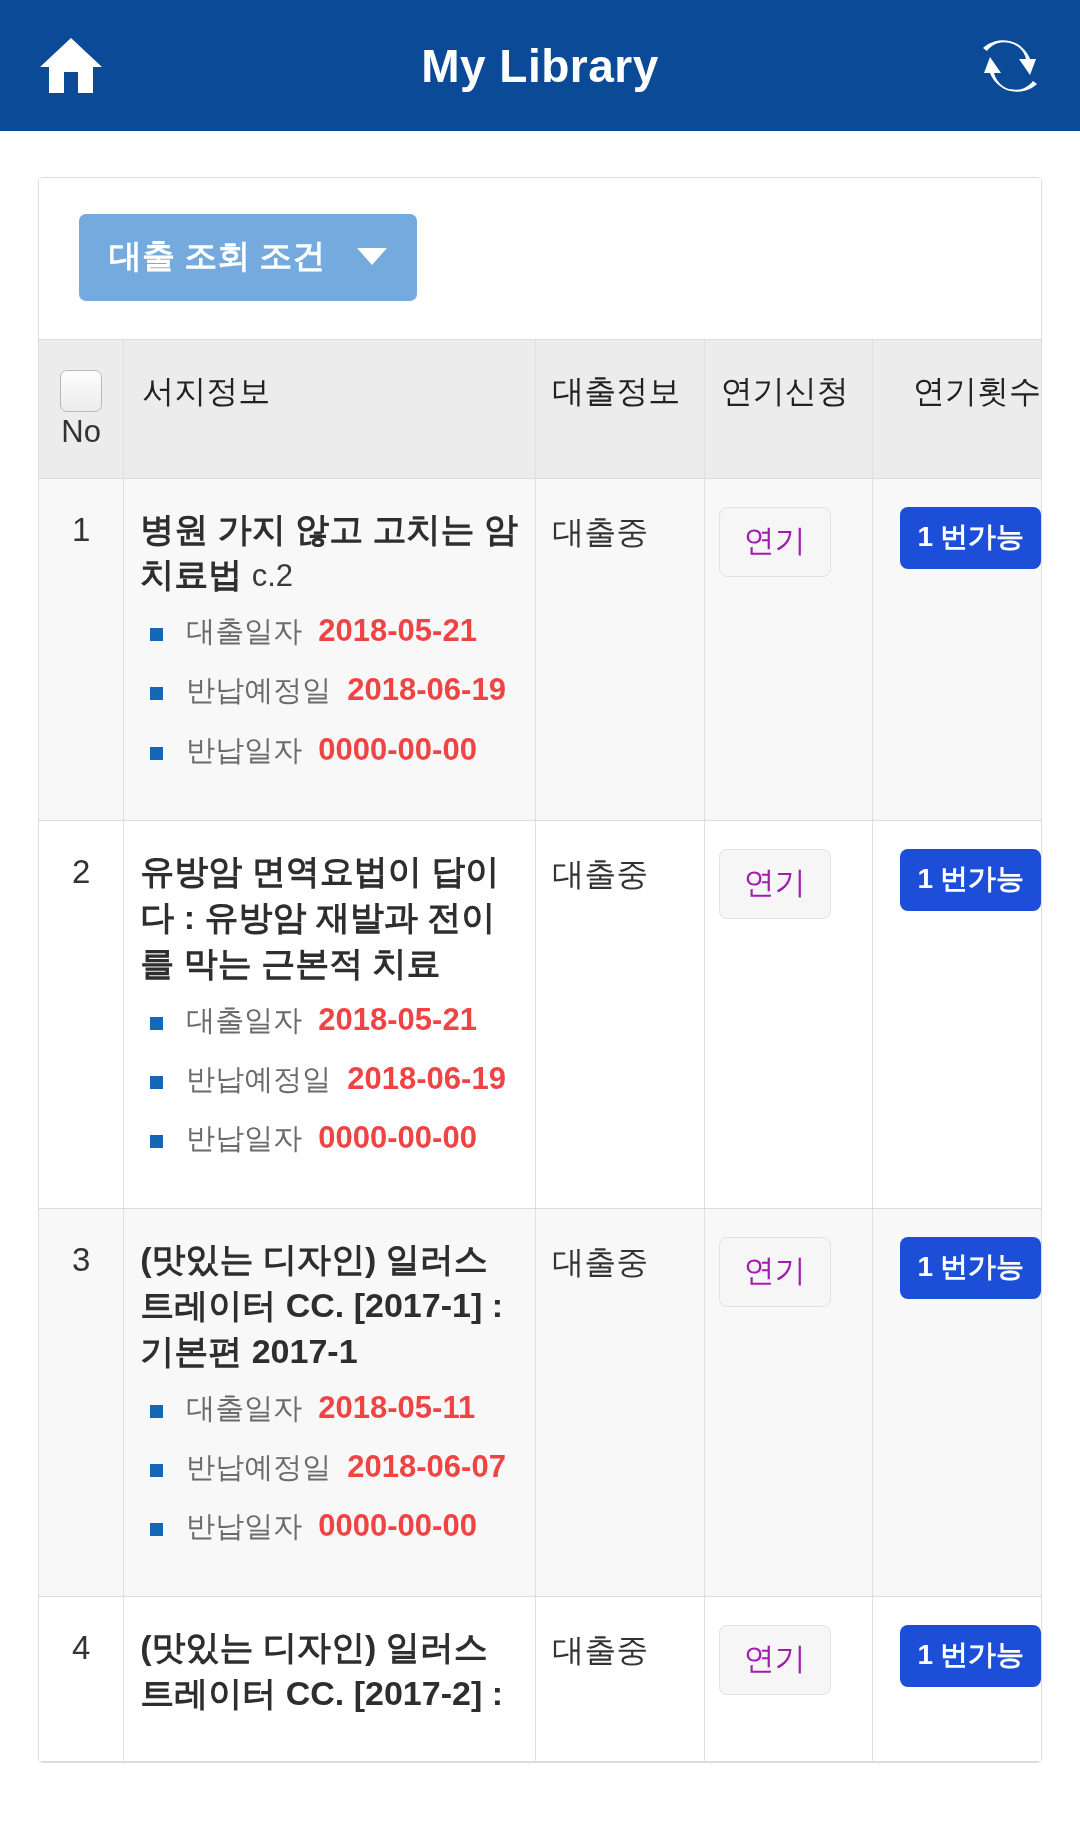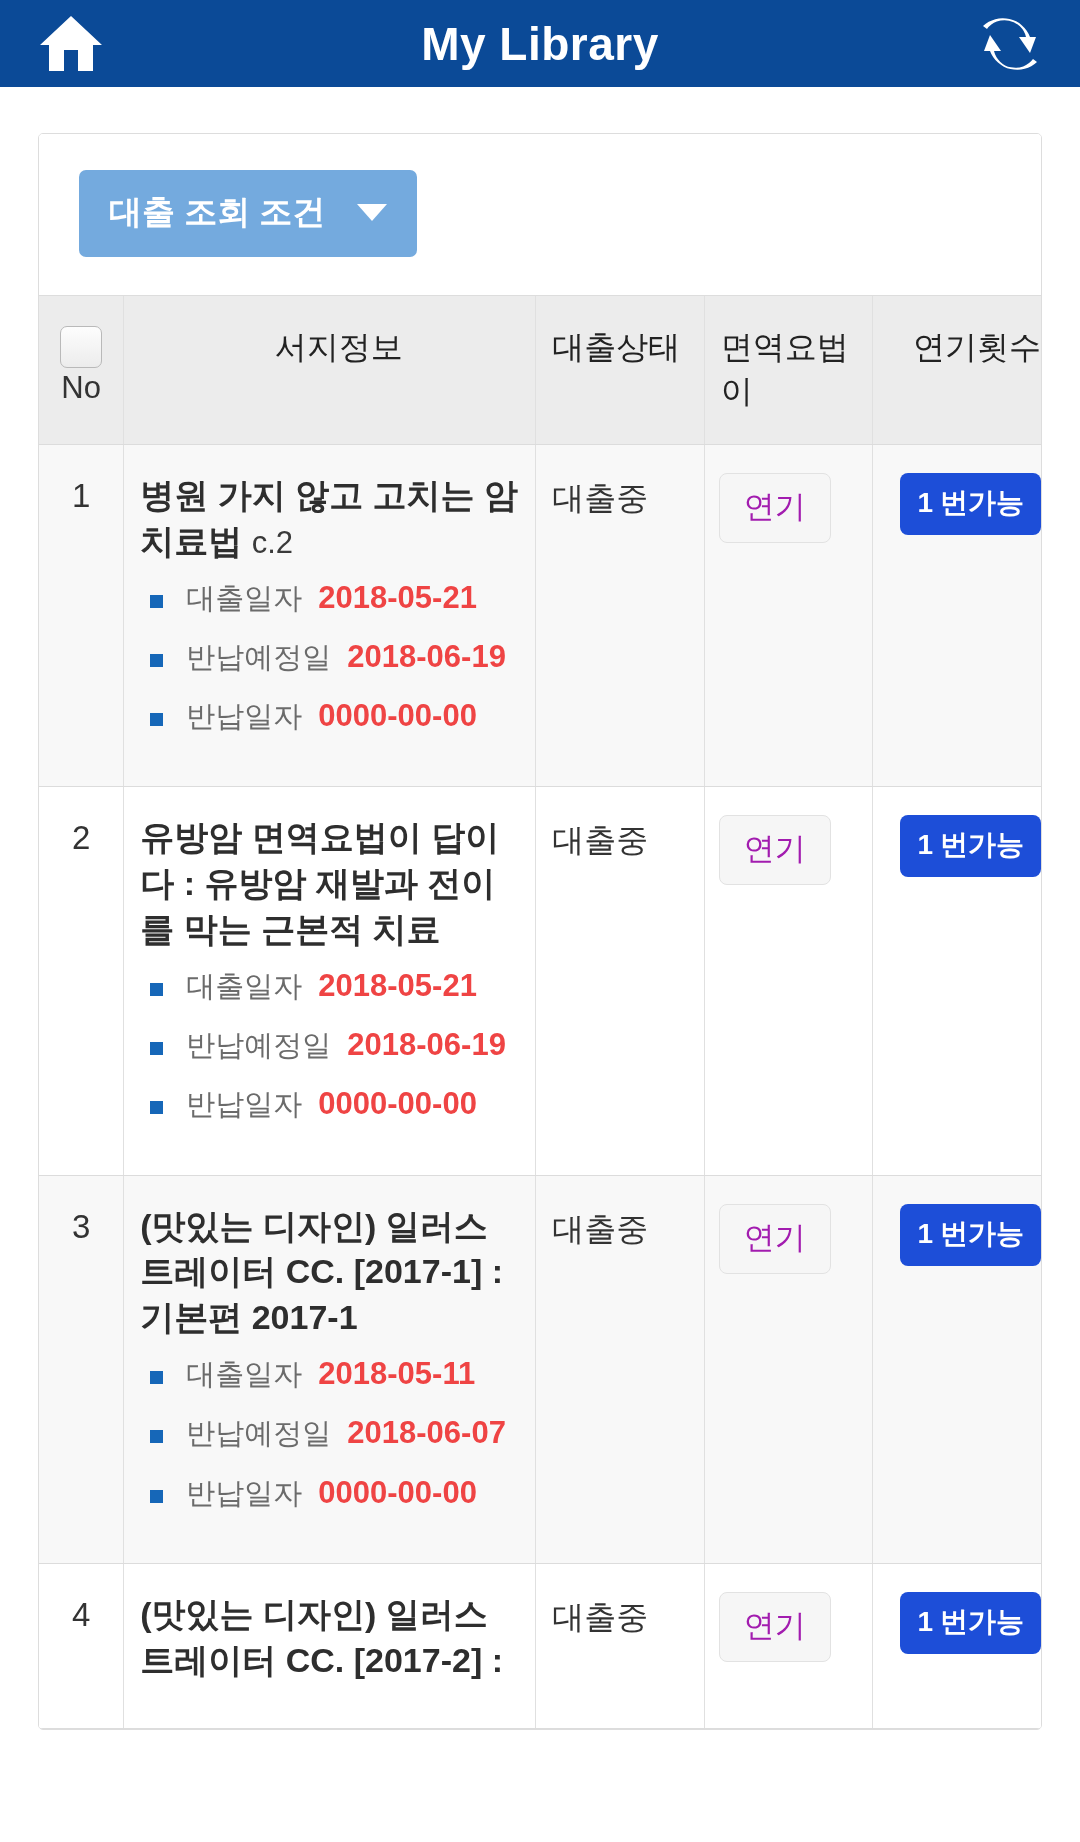--- a/index.html
+++ b/index.html
@@ -7,21 +7,21 @@
     width: 1080px;
     height: 1842px;
     background: #ffffff;
     font-family: "Liberation Sans", "DejaVu Sans", sans-serif;
     overflow: hidden;
   }
 
   
   .appbar {
     position: relative;
-    height: 87px;
+    height: 131px;
     background: #0b4a97;
     display: flex;
     align-items: center;
     justify-content: space-between;
     padding: 0 34px;
   }
   .appbar-title {
     position: absolute;
     left: 0; right: 0;
     text-align: center;
@@ -103,21 +103,21 @@
   thead th {
     background: #ececec;
     font-weight: normal;
     font-size: 32px;
     color: #222222;
     text-align: left;
     padding: 30px 0 30px 16px;
     height: 138px;
   }
   th.col-no  { width: 72px; text-align: center; padding-left: 0; }
-  th.col-bib { width: 350px; padding-left: 18px; text-align: center; }
+  th.col-bib { width: 350px; padding-left: 18px; }
   th.col-sta { width: 143px; padding-left: 16px; }
   th.col-ext { width: 143px; padding-left: 16px; }
   th.col-cnt { width: 143px; padding-left: 16px; }
 
   .chk-wrap { display: flex; flex-direction: column; align-items: center; gap: 4px; }
   .checkbox {
     width: 42px; height: 42px;
     border: 1px solid #b9b9b9;
     border-radius: 7px;
     background: linear-gradient(#fdfdfd, #ececec);
@@ -238,22 +238,22 @@
     <table class="loans">
       <thead>
         <tr>
           <th class="col-no">
             <div class="chk-wrap">
               <div class="checkbox"></div>
               <div class="no-label">No</div>
             </div>
           </th>
           <th class="col-bib">서지정보</th>
-          <th class="col-sta">대출상태</th>
-          <th class="col-ext">면역요법이</th>
+          <th class="col-sta">대출정보</th>
+          <th class="col-ext">연기신청</th>
           <th class="col-cnt">연기횟수</th>
         </tr>
       </thead>
       <tbody>
 
         <tr class="odd">
           <td class="c-no">1</td>
           <td class="c-bib">
             <div class="bib-title">
               <span>병원 가지 않고 고치는 암 치료법</span>

